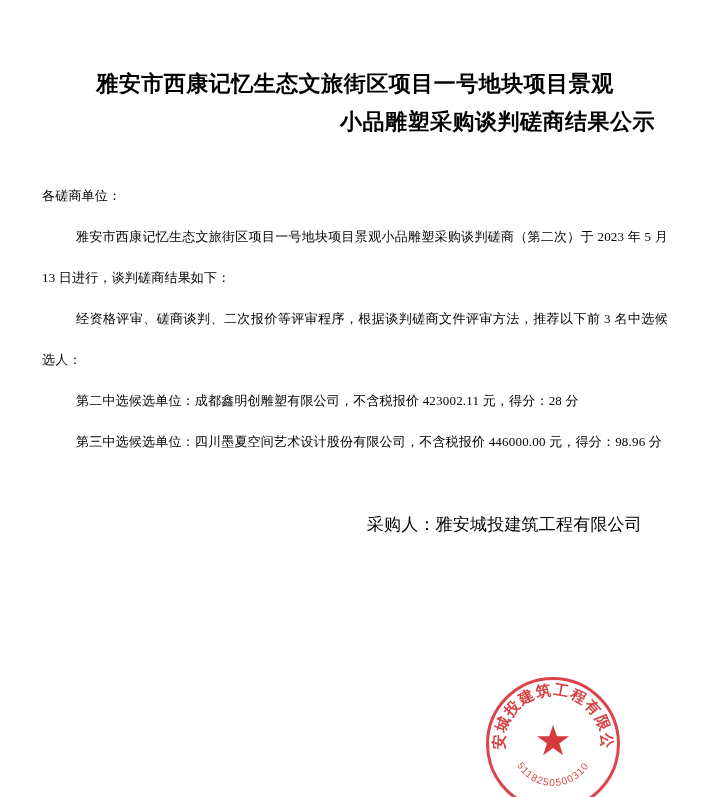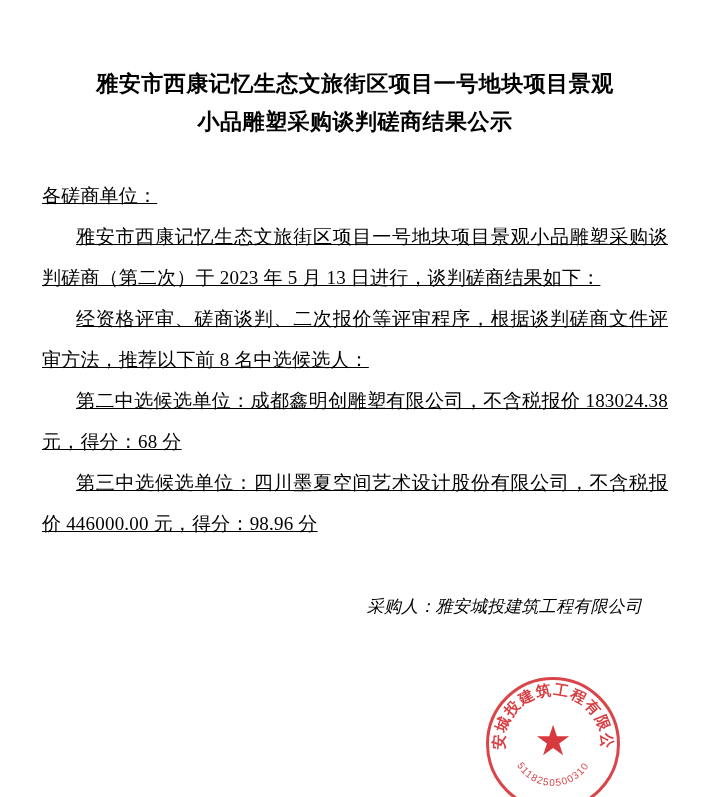--- a/index.html
+++ b/index.html
@@ -27,50 +27,49 @@
     text-align: center;
     font-size: 22px;
     font-weight: bold;
     line-height: 38px;
     letter-spacing: 0.5px;
     margin: 0 auto;
     width: 600px;
   }
   .doc-title .line2 {
     display: block;
+    text-align: right;
   }
   .body-block {
     margin-top: 34px;
   }
   p.para {
-    font-size: 19px;
+    font-size: 13px;
     line-height: 41px;
     margin: 0;
     text-align: justify;
     text-justify: inter-ideograph;
     letter-spacing: 0.2px;
-    text-decoration: underline;
   }
   p.indent {
     text-indent: 34px;
   }
   p.noindent {
     text-indent: 0;
   }
   .sign-block {
     margin-top: 42px;
     text-align: right;
     position: relative;
     padding-right: 26px;
   }
   .sign-line {
     font-size: 17px;
     line-height: 41px;
     letter-spacing: 0.2px;
-    font-style: italic;
   }
   
   .seal {
     position: absolute;
     left: 486px;
     top: 638px;
     width: 134px;
     height: 134px;
     pointer-events: none;
   }
@@ -108,22 +107,22 @@
 <div class="page">
 
   <div class="doc-title">
     <span>雅安市西康记忆生态文旅街区项目一号地块项目景观</span>
     <span class="line2">小品雕塑采购谈判磋商结果公示</span>
   </div>
 
   <div class="body-block">
     <p class="para noindent">各磋商单位：</p>
     <p class="para indent">雅安市西康记忆生态文旅街区项目一号地块项目景观小品雕塑采购谈判磋商（第二次）于 2023 年 5 月 13 日进行，谈判磋商结果如下：</p>
-    <p class="para indent">经资格评审、磋商谈判、二次报价等评审程序，根据谈判磋商文件评审方法，推荐以下前 8 名中选候选人：</p>
-    <p class="para indent">第二中选候选单位：成都鑫明创雕塑有限公司，不含税报价 183024.38 元，得分：68 分</p>
+    <p class="para indent">经资格评审、磋商谈判、二次报价等评审程序，根据谈判磋商文件评审方法，推荐以下前 3 名中选候选人：</p>
+    <p class="para indent">第二中选候选单位：成都鑫明创雕塑有限公司，不含税报价 423002.11 元，得分：28 分</p>
     <p class="para indent">第三中选候选单位：四川墨夏空间艺术设计股份有限公司，不含税报价 446000.00 元，得分：98.96 分</p>
   </div>
 
   <div class="sign-block">
     <div class="sign-line">采购人：雅安城投建筑工程有限公司</div>
   </div>
 
   <div class="seal">
     <div class="seal-ring"></div>
     <svg width="134" height="134" viewBox="0 0 134 134">

